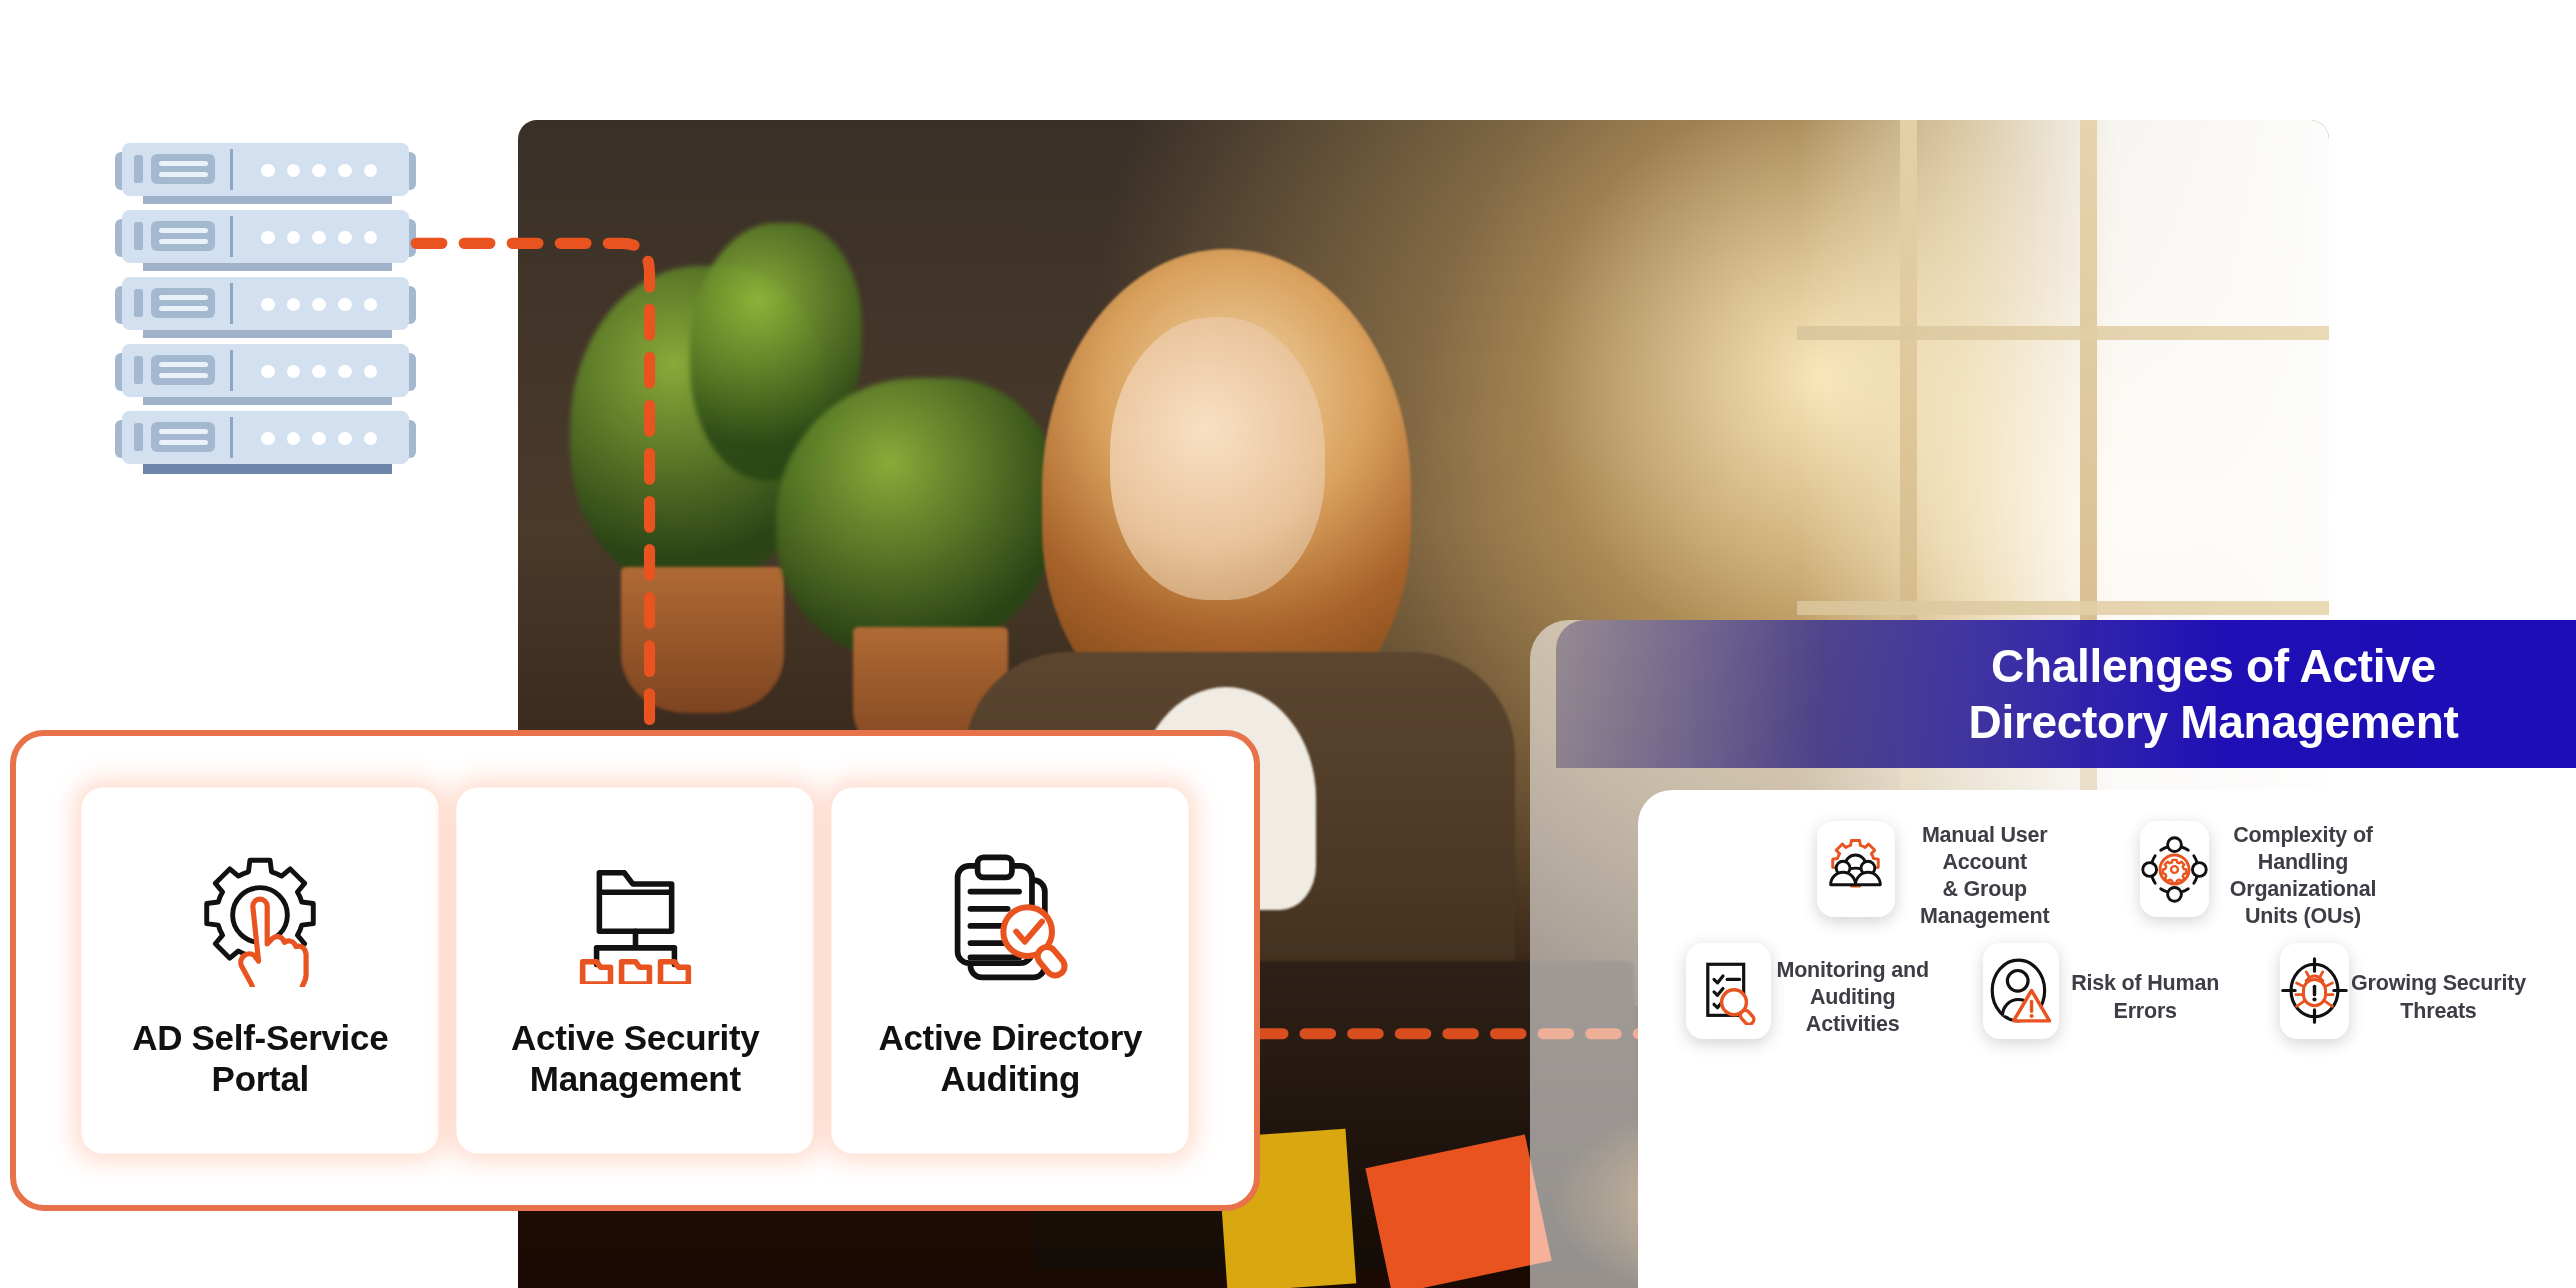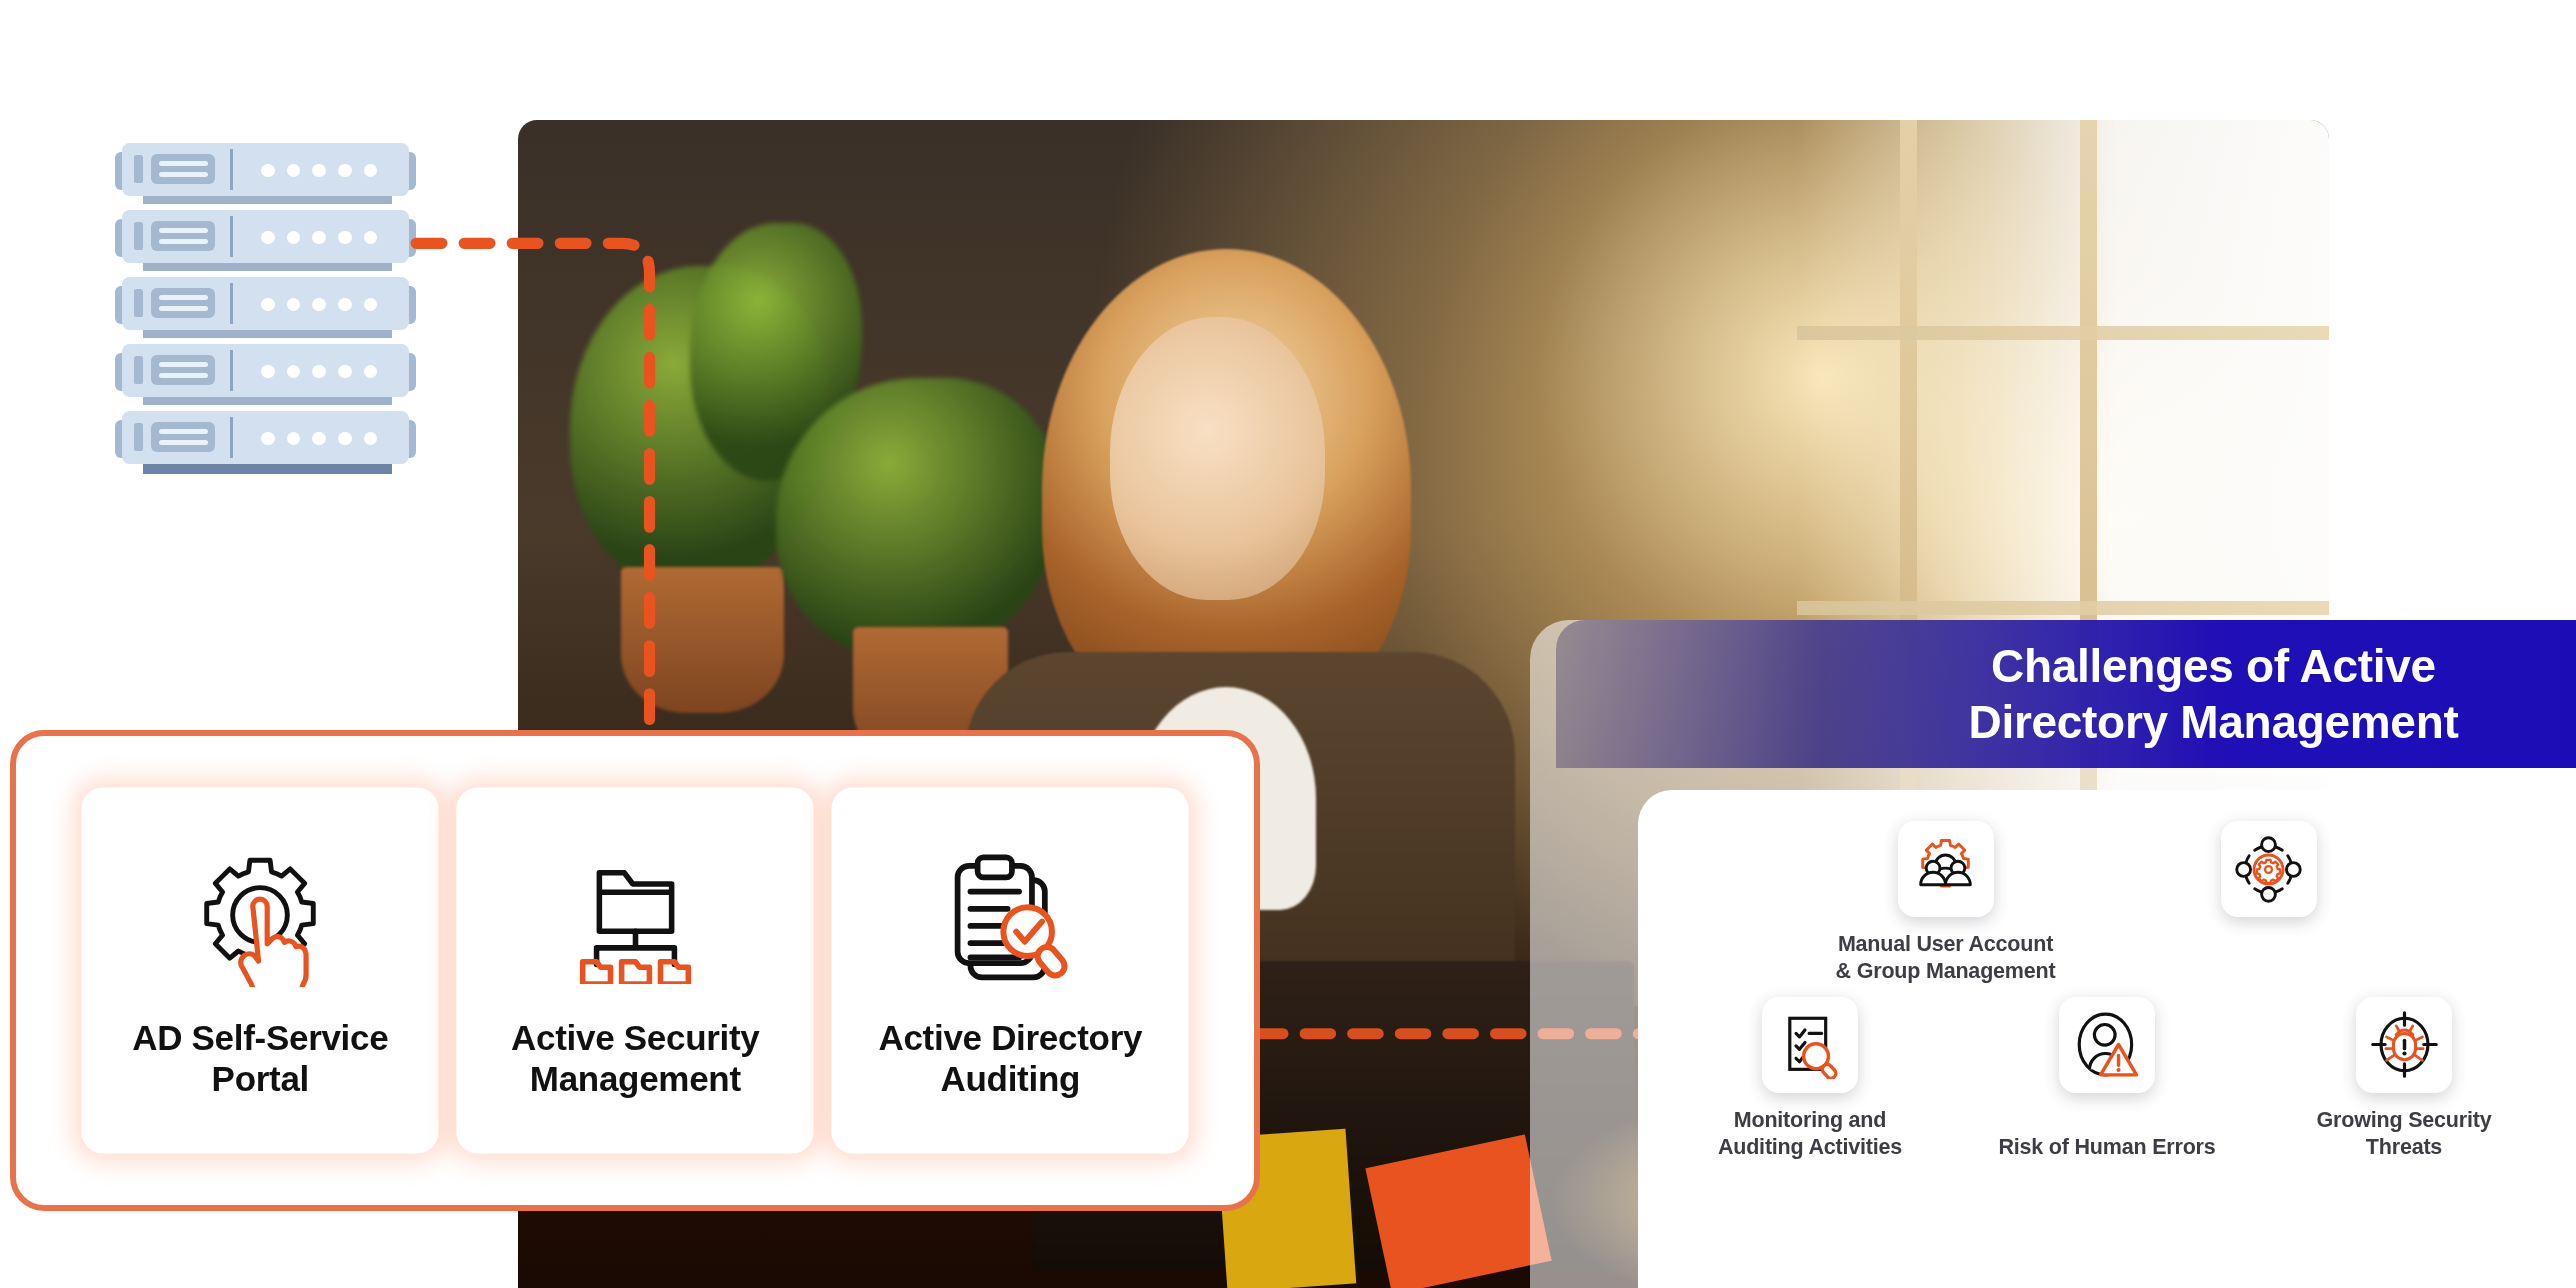--- a/index.html
+++ b/index.html
@@ -132,21 +132,21 @@
     letter-spacing:-0.3px;padding-left:103px;
   }
   .chal-body{
     position:absolute;left:1638px;top:790px;width:938px;height:499px;
     background:#ffffff;border-radius:34px 0 0 0;box-sizing:border-box;
     padding:31px 26px 0 26px;
   }
   .chal-row{display:flex;justify-content:center;}
   .chal-row.r1{gap:65px;margin-bottom:12px;}
   .chal-row.r2{gap:48px;}
-  .chal-item{width:258px;display:flex;flex-direction:column;align-items:center;justify-content:space-between;}
+  .chal-item{width:258px;display:flex;align-items:center;}
   .chal-item.narrow{width:249px;}
   .chal-tile{
     width:96px;height:96px;background:#ffffff;border-radius:17px;
     box-shadow:0 4.3px 15.5px rgba(40,40,60,.20);
     display:flex;align-items:center;justify-content:center;margin-bottom:13.7px;
   }
   .chal-label{
     font-size:21.5px;font-weight:bold;color:#3d3d45;text-align:center;line-height:1.26;
     letter-spacing:-0.2px;
   }
@@ -376,20 +376,24 @@
             <path d="M22 70 a36 36 0 0 1 0 -40" stroke="#111" stroke-width="4.2" stroke-linecap="round" fill="none"></path>
             <circle cx="50" cy="14" r="10" stroke="#111" stroke-width="4.2" fill="#fff"></circle>
             <circle cx="86" cy="50" r="10" stroke="#111" stroke-width="4.2" fill="#fff"></circle>
             <circle cx="50" cy="86" r="10" stroke="#111" stroke-width="4.2" fill="#fff"></circle>
             <circle cx="14" cy="50" r="10" stroke="#111" stroke-width="4.2" fill="#fff"></circle>
             <circle cx="50" cy="50" r="21" stroke="#E8531F" stroke-width="4.2" fill="#fff"></circle>
             <path d="M50 36 l3 0 .5 3.5 a14 14 0 0 1 3.5 1.5 l2.8-2.4 2.2 2.2 2.2 2.2 -2.4 2.8 a14 14 0 0 1 1.5 3.5 l3.5 .5 0 3 0 3 -3.5 .5 a14 14 0 0 1 -1.5 3.5 l2.4 2.8 -2.2 2.2 -2.2 2.2 -2.8-2.4 a14 14 0 0 1 -3.5 1.5 l-.5 3.5 -3 0 -3 0 -.5-3.5 a14 14 0 0 1 -3.5-1.5 l-2.8 2.4 -2.2-2.2 -2.2-2.2 2.4-2.8 a14 14 0 0 1 -1.5-3.5 l-3.5-.5 0-3 0-3 3.5-.5 a14 14 0 0 1 1.5-3.5 l-2.4-2.8 2.2-2.2 2.2-2.2 2.8 2.4 a14 14 0 0 1 3.5-1.5 l.5-3.5 z" stroke="#E8531F" stroke-width="3.4" stroke-linejoin="round" fill="none"></path>
             <circle cx="50" cy="50" r="5" stroke="#E8531F" stroke-width="3.4" fill="#fff"></circle>
           </svg>
         </div>
+        <div class="chal-label">
+          <div>Complexity of Handling</div>
+          <div>Organizational Units (OUs)</div>
+        </div>
       </div>
     </div>
 
     <div class="chal-row r2">
 
       <div class="chal-item narrow">
         <div class="chal-tile">
           <svg width="69" height="69" viewBox="0 0 100 100" fill="none">
             <rect x="20" y="12" width="52" height="74" stroke="#111" stroke-width="4.6" fill="#fff"></rect>
             <path d="M29 34 l5 5 8-10" stroke="#111" stroke-width="4.6" stroke-linecap="round" stroke-linejoin="round" fill="none"></path>

